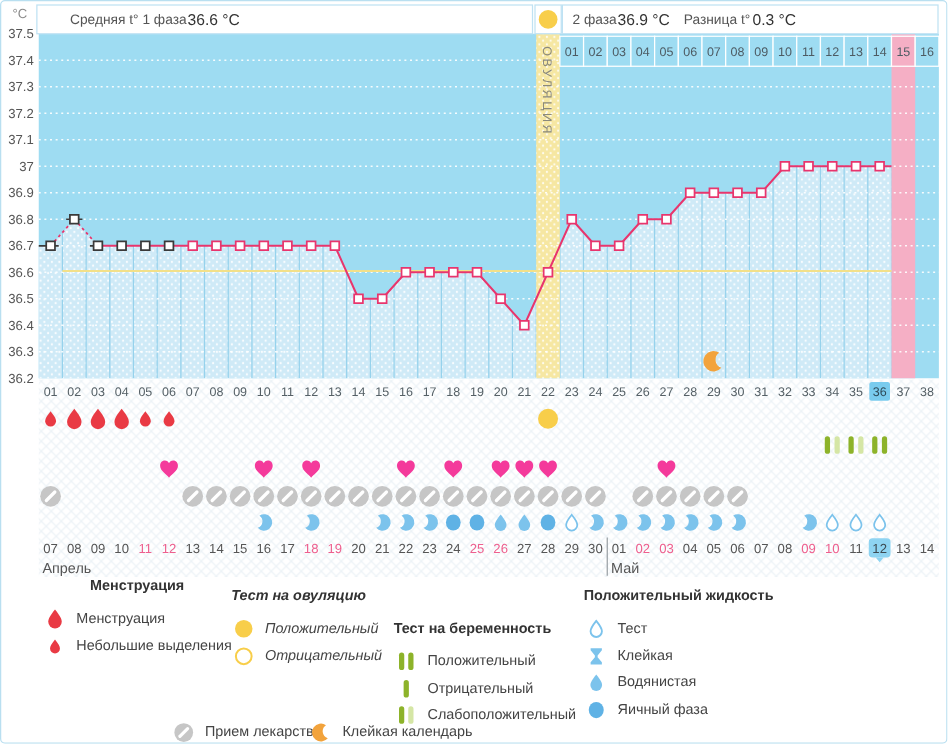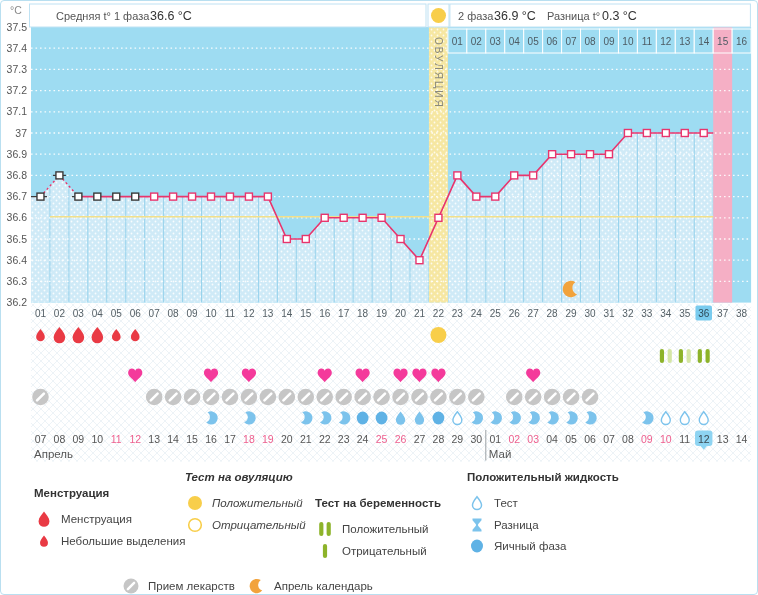--- a/index.html
+++ b/index.html
@@ -378,21 +378,21 @@
       <text class="hlabel" x="55" y="18.5">Средняя t° 1 фаза</text>
       <text class="hvalue" x="149" y="19">36.6 °C</text>
       <text class="hlabel" x="457" y="18.5">2 фаза</text>
       <text class="hvalue" x="493" y="19">36.9 °C</text>
       <text class="hlabel" x="546" y="18.5">Разница t°</text>
       <text class="hvalue" x="601" y="19">0.3 °C</text>
       <text class="ovutext" x="433.5" y="36" transform="rotate(90 433.5 36)">ОВУЛЯЦИЯ</text>
     </g>
   </svg>
   <div id="legend">
-      <div class="lcol" style="left: 33px; top: 486px;">
+      <div class="lcol" style="left: 33px; top: 462px; text-align: center;">
         <div class="lhead">Менструация</div>
         <div class="litem">
           <svg viewBox="-10 -10 20 20" class="licon">
             <path d="M0,-7.5 C3.75,-2.85 5.3999999999999995,-0.15 5.3999999999999995,2.4 A5.3999999999999995,5.3999999999999995 0 1 1 -5.3999999999999995,2.4 C-5.3999999999999995,-0.15 -3.75,-2.85 0,-7.5 Z" fill="#e93a44"></path>
           </svg>
           <span class="llabel">Менструация</span>
         </div>
         <div class="litem">
           <svg viewBox="-10 -10 20 20" class="licon">
             <path d="M0,-5.5 C2.75,-2.09 3.96,-0.11 3.96,1.76 A3.96,3.96 0 1 1 -3.96,1.76 C-3.96,-0.11 -2.75,-2.09 0,-5.5 Z" fill="#e93a44"></path>
@@ -423,55 +423,68 @@
             <rect x="1.6" y="-7" width="4.2" height="14" rx="2.1" fill="#8db32a"></rect>
           </svg>
           <span class="llabel">Положительный</span>
         </div>
         <div class="litem">
           <svg viewBox="-10 -10 20 20" class="licon">
             <rect x="-2.1" y="-7" width="4.2" height="14" rx="2.1" fill="#8db32a"></rect>
           </svg>
           <span class="llabel">Отрицательный</span>
         </div>
+        <div class="litem">
+          <svg viewBox="-10 -10 20 20" class="licon">
+            <rect x="-5.8" y="-7" width="4.2" height="14" rx="2.1" fill="#8db32a"></rect>
+            <rect x="1.6" y="-7" width="4.2" height="14" rx="2.1" fill="#d5e6a5"></rect>
+          </svg>
+          <span class="llabel">Слабоположительный</span>
+        </div>
       </div>
       <div class="lcol" style="left: 466px; top: 470px;">
         <div class="lhead">Положительный жидкость</div>
         <div class="litem">
           <svg viewBox="-10 -10 20 20" class="licon">
             <path d="M0,-6.3 C3.15,-2.394 4.536,-0.126 4.536,2.016 A4.536,4.536 0 1 1 -4.536,2.016 C-4.536,-0.126 -3.15,-2.394 0,-6.3 Z" fill="#fff" stroke="#7cc3ec" stroke-width="1.5"></path>
           </svg>
           <span class="llabel">Тест</span>
         </div>
         <div class="litem">
           <svg viewBox="-10 -10 20 20" class="licon">
             <path d="M-4.5,-6.5 L4.5,-6.5 L4.5,-4.8 L1.1,-0.7 L1.1,0.7 L4.5,4.8 L4.5,6.5 L-4.5,6.5 L-4.5,4.8 L-1.1,0.7 L-1.1,-0.7 L-4.5,-4.8 Z" fill="#7cc3ec"></path>
           </svg>
-          <span class="llabel">Разница</span>
+          <span class="llabel">Клейкая</span>
+        </div>
+        <div class="litem">
+          <svg viewBox="-10 -10 20 20" class="licon">
+            <path d="M0,-6.5 C3.25,-2.47 4.68,-0.13 4.68,2.08 A4.68,4.68 0 1 1 -4.68,2.08 C-4.68,-0.13 -3.25,-2.47 0,-6.5 Z" fill="#7cc3ec"></path>
+          </svg>
+          <span class="llabel">Водянистая</span>
         </div>
         <div class="litem">
           <svg viewBox="-10 -10 20 20" class="licon">
             <ellipse rx="6" ry="6.5" fill="#5fb2e5"></ellipse>
           </svg>
           <span class="llabel">Яичный фаза</span>
         </div>
       </div>
       <div class="lfoot" style="left: 33px; top: 606px;">
         <svg viewBox="-10 -10 20 20" class="licon">
           <path d="M0,4.6 C-1.4,2.1 -6.2,-0.2 -6.2,-3.7 C-6.2,-6.1 -4.5,-7.4 -2.9,-7.4 C-1.5,-7.4 -0.4,-6.6 0,-5.5 C0.4,-6.6 1.5,-7.4 2.9,-7.4 C4.5,-7.4 6.2,-6.1 6.2,-3.7 C6.2,-0.2 1.4,2.1 0,4.6 Z" transform="scale(1.1)" fill="#f43a9b"></path>
         </svg>
         <span class="llabel">Половой акт</span>
       </div>
-      <div class="lfoot" style="left: 120px; top: 575px; justify-content: flex-end;">
+      <div class="lfoot" style="left: 136px; top: 575px; justify-content: flex-end;">
         <svg viewBox="-10 -10 20 20" class="licon">
           <circle r="7.5" fill="#c6c6c6"></circle>
           <line x1="-3.1" y1="3.1" x2="3.1" y2="-3.1" stroke="#fff" stroke-width="2.5" stroke-linecap="round"></line>
         </svg>
         <span class="llabel">Прием лекарств</span>
       </div>
       <div class="lfoot" style="left: 246px; top: 575px;">
         <svg viewBox="-10 -10 20 20" class="licon">
           <path d="M3.6,-5.6 A6.8,6.8 0 1 0 5,4.4 A5.6,5.6 0 0 1 3.6,-5.6 Z" transform="scale(1.05)" fill="#f2a33c"></path>
         </svg>
-        <span class="llabel">Апрель календарь</span>
+        <span class="llabel">Клейкая календарь</span>
       </div>
     </div>
 </div>
 
 </body></html>

